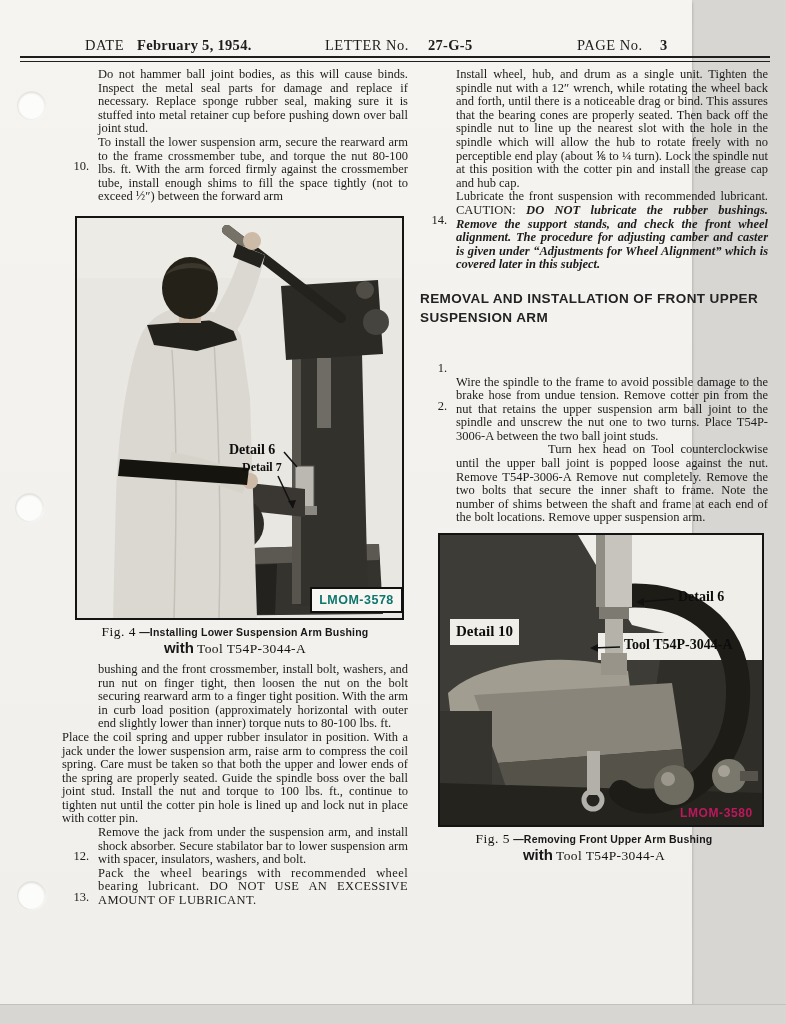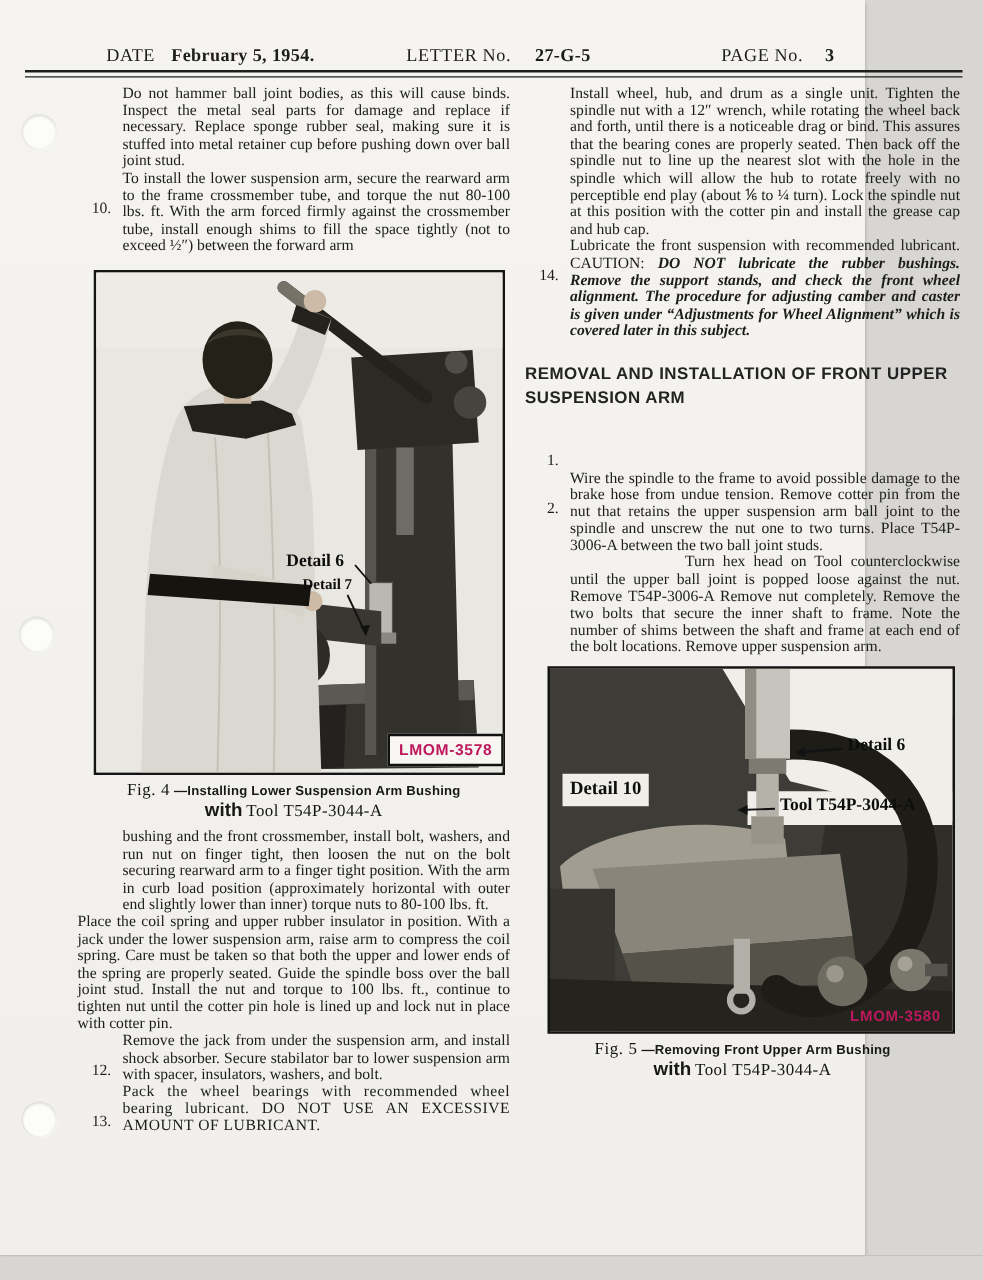--- a/index.html
+++ b/index.html
@@ -60,21 +60,21 @@
   .fig4{margin:12px 0 0 13px;width:325px;height:400px;}
   .fig5{margin:8px 0 0 18px;width:322px;height:290px;}
   .figure svg{display:block;position:absolute;left:0;top:0;}
   .photo-label{
     position:absolute;font-family:"Liberation Serif",serif;font-weight:bold;
     color:#0d0d0d;white-space:nowrap;
   }
   .code-box{
     position:absolute;background:#f7f6f2;border:2px solid #101010;
     font-family:"Liberation Sans",sans-serif;font-weight:bold;font-size:12.5px;
-    letter-spacing:.5px;color:#be185d;text-align:center;line-height:22px;
+    letter-spacing:.5px;color:#0f766e;text-align:center;line-height:22px;
   }
   .code-white{
     position:absolute;font-family:"Liberation Sans",sans-serif;font-weight:bold;
     font-size:12px;letter-spacing:.6px;color:#be185d;white-space:nowrap;
   }
   .white-strip{background:#efeee9;padding:6px 6px;}
 
   
   .caption{text-align:center;margin-top:4px;line-height:15px;}
   .cap-fig{font-size:13.5px;color:#141414;letter-spacing:.5px;text-align:center;}

